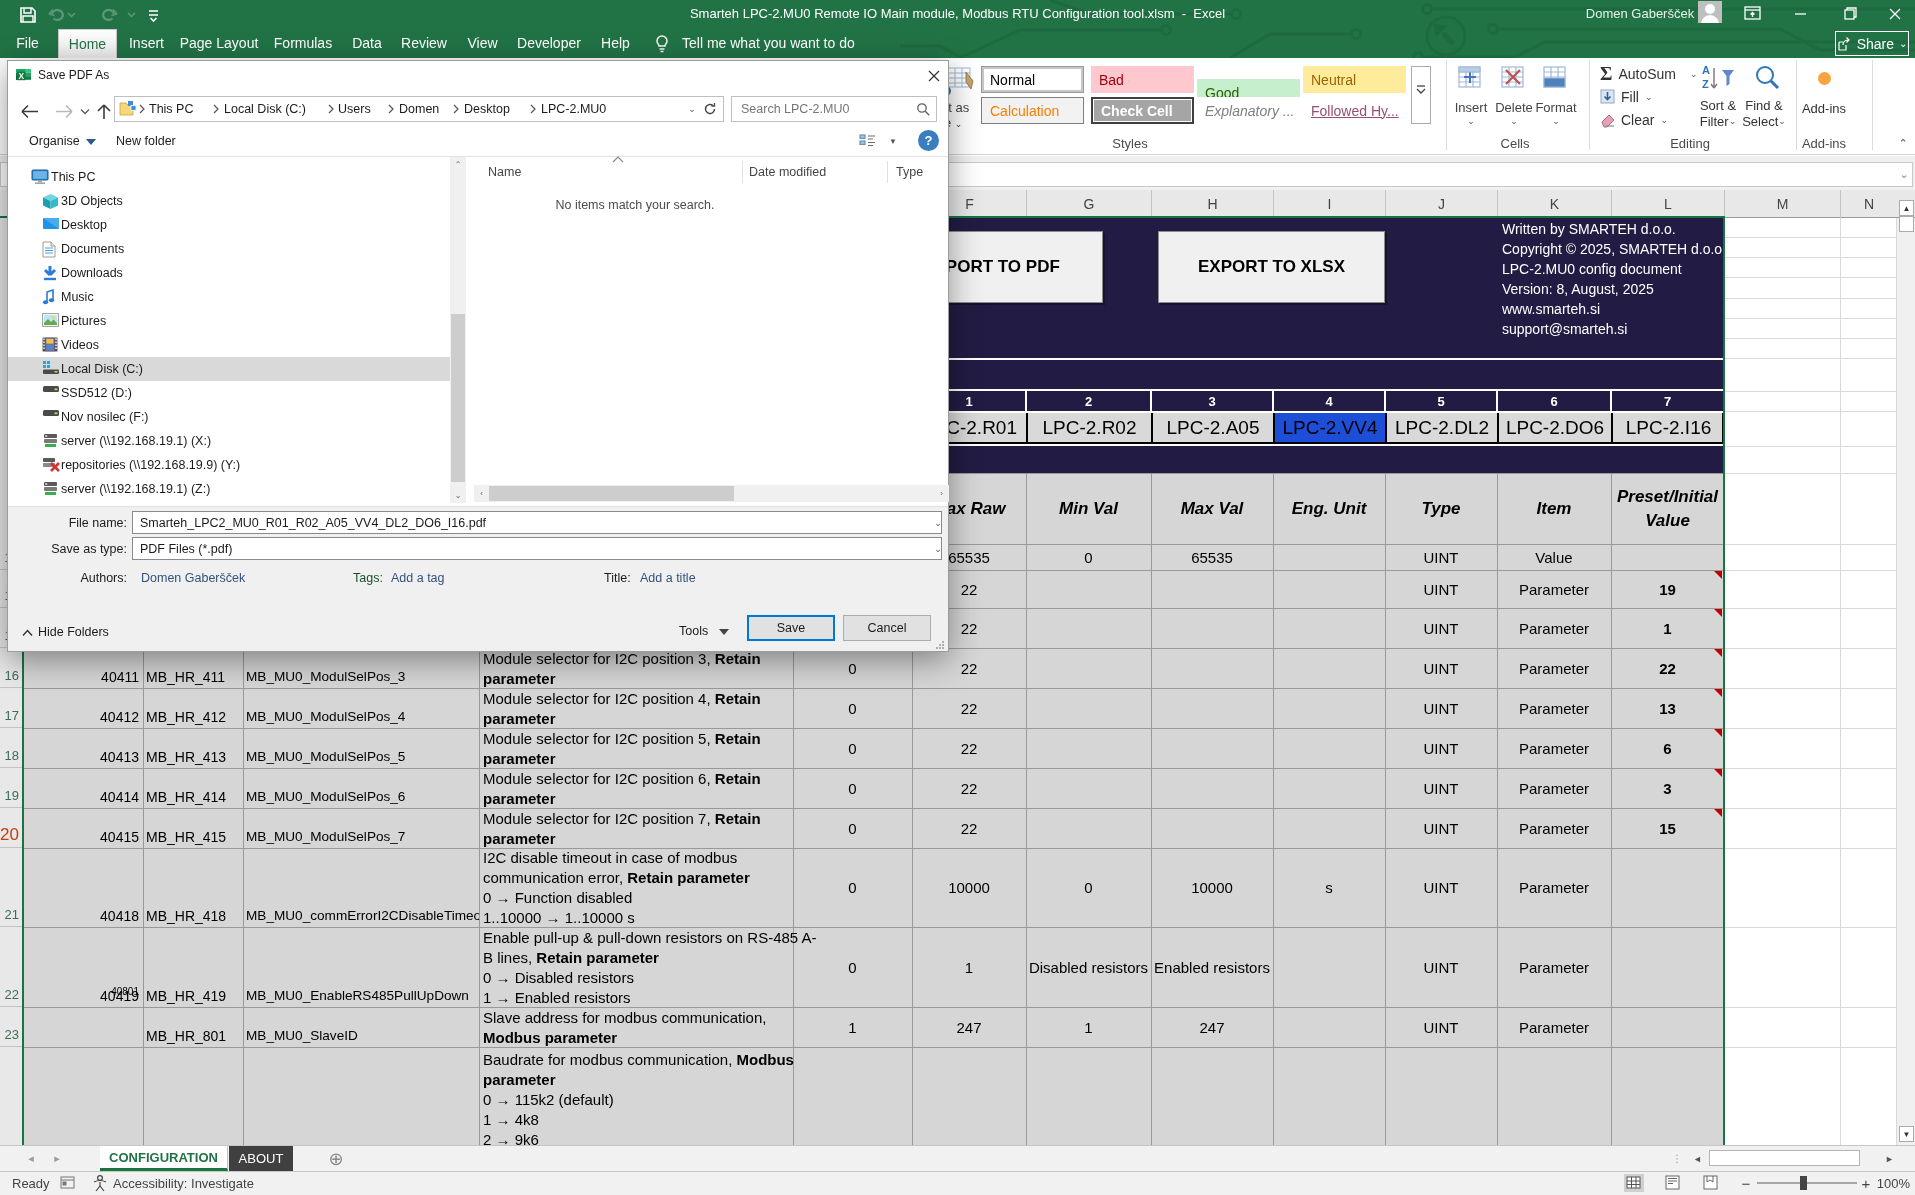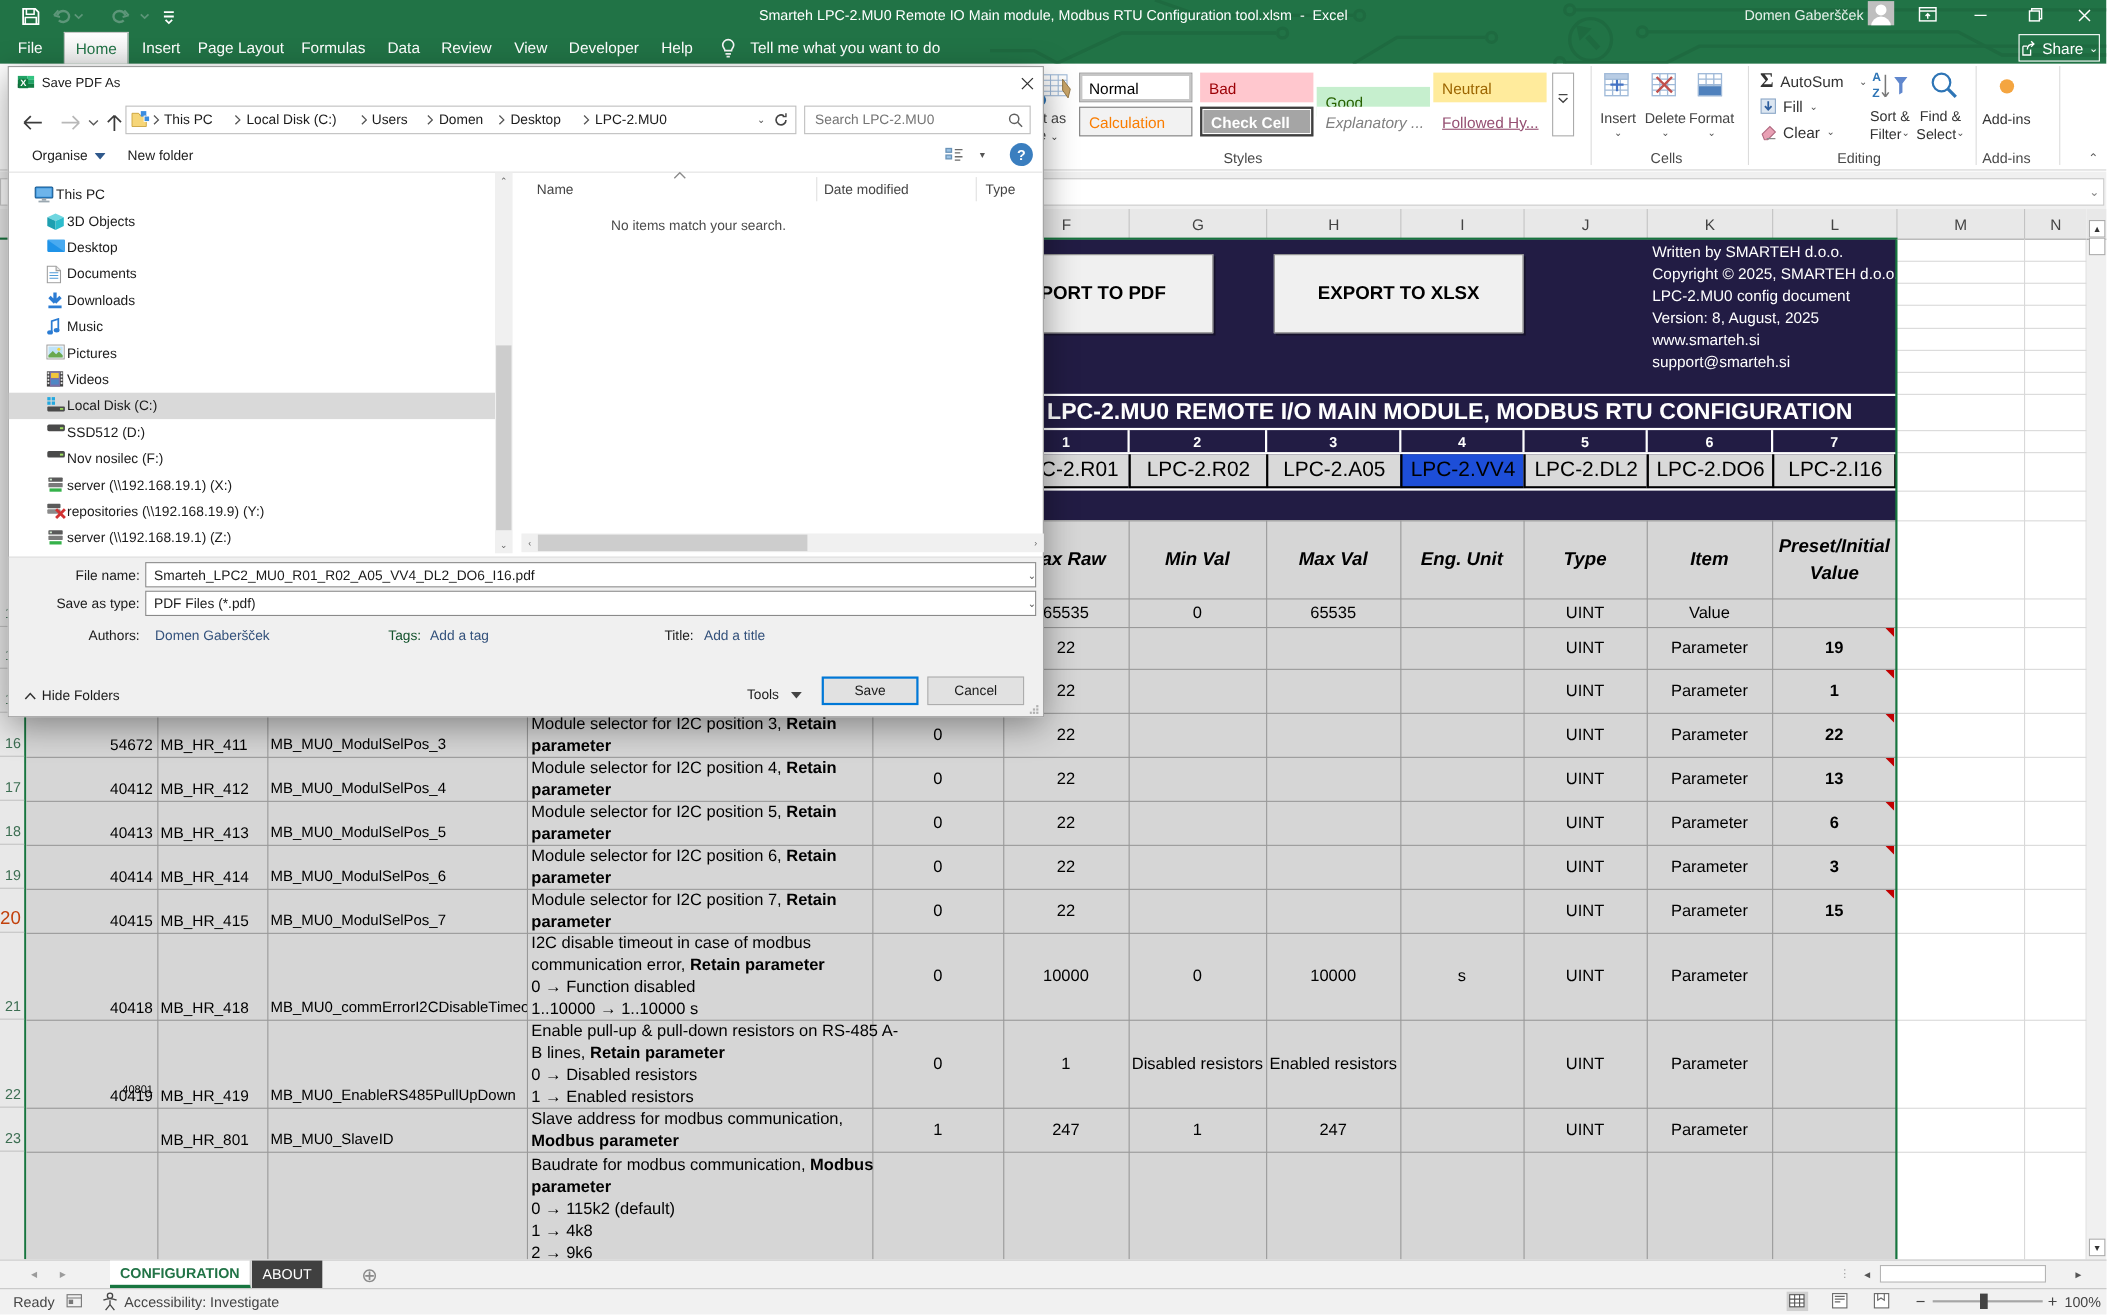--- a/index.html
+++ b/index.html
@@ -264,21 +264,20 @@
 <div class="a" style="left:24px;top:28px;width:1700px;height:255px;background:#221c44"></div>
 <div class="a fl" style="left:1502px;top:29px;width:260px;height:20px;color:#fff;font-size:14px">Written by SMARTEH d.o.o.</div>
 <div class="a fl" style="left:1502px;top:49px;width:260px;height:20px;color:#fff;font-size:14px">Copyright © 2025, SMARTEH d.o.o.</div>
 <div class="a fl" style="left:1502px;top:69px;width:260px;height:20px;color:#fff;font-size:14px">LPC-2.MU0 config document</div>
 <div class="a fl" style="left:1502px;top:89px;width:260px;height:20px;color:#fff;font-size:14px">Version: 8, August, 2025</div>
 <div class="a fl" style="left:1502px;top:109px;width:260px;height:20px;color:#fff;font-size:14px">www.smarteh.si</div>
 <div class="a fl" style="left:1502px;top:129px;width:260px;height:20px;color:#fff;font-size:14px">support@smarteh.si</div>
 <div class="a fc" style="left:880px;top:41px;width:223px;height:72px;background:#f0f0f0;border:1px solid #8c8c8c;box-shadow:2px 2px 0 rgba(0,0,0,0.35);color:#000;font-size:17px;font-weight:bold">EXPORT TO PDF</div>
 <div class="a fc" style="left:1158px;top:41px;width:227px;height:72px;background:#f0f0f0;border:1px solid #8c8c8c;box-shadow:2px 2px 0 rgba(0,0,0,0.35);color:#000;font-size:17px;font-weight:bold">EXPORT TO XLSX</div>
 <div class="a" style="left:24px;top:168px;width:1700px;height:2px;background:#fff"></div>
-<div class="a fc" style="left:912px;top:170px;width:812px;height:29px;color:#fff;font-size:21px;font-weight:bold">LPC-2.MU0 REMOTE I/O MAIN MODULE, MODBUS RTU CONFIGURATION</div>
 <div class="a" style="left:24px;top:199px;width:1700px;height:2px;background:#fff"></div>
 <div class="a fc" style="left:912px;top:201px;width:114px;height:20px;color:#fff;font-size:13px;font-weight:bold">1</div>
 <div class="a fc" style="left:1026px;top:201px;width:125px;height:20px;color:#fff;font-size:13px;font-weight:bold">2</div>
 <div class="a" style="left:1025px;top:201px;width:2px;height:20px;background:#fff"></div>
 <div class="a fc" style="left:1151px;top:201px;width:122px;height:20px;color:#fff;font-size:13px;font-weight:bold">3</div>
 <div class="a" style="left:1150px;top:201px;width:2px;height:20px;background:#fff"></div>
 <div class="a fc" style="left:1273px;top:201px;width:112px;height:20px;color:#fff;font-size:13px;font-weight:bold">4</div>
 <div class="a" style="left:1272px;top:201px;width:2px;height:20px;background:#fff"></div>
 <div class="a fc" style="left:1385px;top:201px;width:112px;height:20px;color:#fff;font-size:13px;font-weight:bold">5</div>
 <div class="a" style="left:1384px;top:201px;width:2px;height:20px;background:#fff"></div>
@@ -392,21 +391,21 @@
 <div class="a fc" style="left:912px;top:737px;width:114px;height:80px;color:#000;font-size:15px;">1</div>
 <div class="a fc" style="left:1026px;top:737px;width:125px;height:80px;color:#000;font-size:15px;">Disabled resistors</div>
 <div class="a fc" style="left:1151px;top:737px;width:122px;height:80px;color:#000;font-size:15px;">Enabled resistors</div>
 <div class="a fc" style="left:1385px;top:737px;width:112px;height:80px;color:#000;font-size:15px;">UINT</div>
 <div class="a fc" style="left:1497px;top:737px;width:114px;height:80px;color:#000;font-size:15px;">Parameter</div>
 <div class="a fc" style="left:912px;top:817px;width:114px;height:40px;color:#000;font-size:15px;">247</div>
 <div class="a fc" style="left:1026px;top:817px;width:125px;height:40px;color:#000;font-size:15px;">1</div>
 <div class="a fc" style="left:1151px;top:817px;width:122px;height:40px;color:#000;font-size:15px;">247</div>
 <div class="a fc" style="left:1385px;top:817px;width:112px;height:40px;color:#000;font-size:15px;">UINT</div>
 <div class="a fc" style="left:1497px;top:817px;width:114px;height:40px;color:#000;font-size:15px;">Parameter</div>
-<div class="a fr" style="left:24px;top:477px;width:115px;height:19px;font-size:14px">54672</div>
+<div class="a fr" style="left:24px;top:477px;width:115px;height:19px;font-size:14px">40411</div>
 <div class="a fl" style="left:146px;top:477px;width:97px;height:19px;font-size:14px">MB_HR_411</div>
 <div class="a fl" style="left:246px;top:477px;width:233px;height:19px;font-size:13.6px;white-space:nowrap;overflow:hidden">MB_MU0_ModulSelPos_3</div>
 <div class="a fr" style="left:24px;top:517px;width:115px;height:19px;font-size:14px">40412</div>
 <div class="a fl" style="left:146px;top:517px;width:97px;height:19px;font-size:14px">MB_HR_412</div>
 <div class="a fl" style="left:246px;top:517px;width:233px;height:19px;font-size:13.6px;white-space:nowrap;overflow:hidden">MB_MU0_ModulSelPos_4</div>
 <div class="a fr" style="left:24px;top:557px;width:115px;height:19px;font-size:14px">40413</div>
 <div class="a fl" style="left:146px;top:557px;width:97px;height:19px;font-size:14px">MB_HR_413</div>
 <div class="a fl" style="left:246px;top:557px;width:233px;height:19px;font-size:13.6px;white-space:nowrap;overflow:hidden">MB_MU0_ModulSelPos_5</div>
 <div class="a fr" style="left:24px;top:597px;width:115px;height:19px;font-size:14px">40414</div>
 <div class="a fl" style="left:146px;top:597px;width:97px;height:19px;font-size:14px">MB_HR_414</div>

